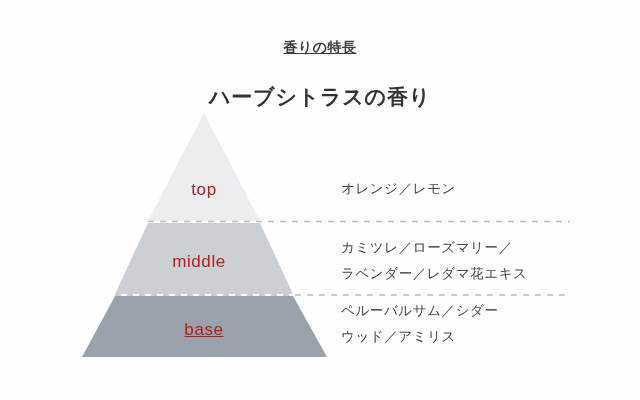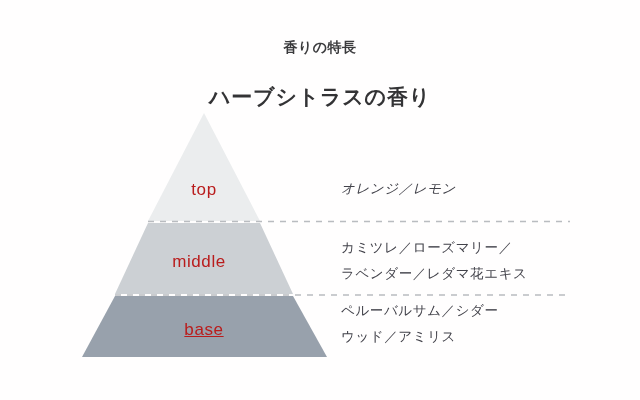--- a/index.html
+++ b/index.html
@@ -25,20 +25,21 @@
     text-align: center;
   }
   .subtitle {
     margin: 0;
     padding-top: 38px;
     font-size: 14px;
     font-weight: bold;
     letter-spacing: 0.5px;
     color: #3b3b3d;
     line-height: 1.4;
+    text-decoration: underline;
   }
   .maintitle {
     margin: 16px;
     padding-top: 8px;
     font-size: 21px;
     font-weight: bold;
     letter-spacing: 0.8px;
     color: #333335;
     line-height: 1.4;
   }
@@ -63,21 +64,21 @@
     width: 270px;
   }
   .note {
     position: absolute;
     font-size: 13.5px;
     line-height: 26px;
     letter-spacing: 0.6px;
     color: #42424a;
     white-space: pre-line;
   }
-  .note-top    { top: 176px; font-style: italic; }
+  .note-top    { top: 176px; }
   .note-middle { top: 235px; }
   .note-base   { top: 298px; }
 
   
   .tier-label {
     position: absolute;
     font-size: 17px;
     letter-spacing: 0.6px;
     color: #b91c1c;
     text-align: center;

